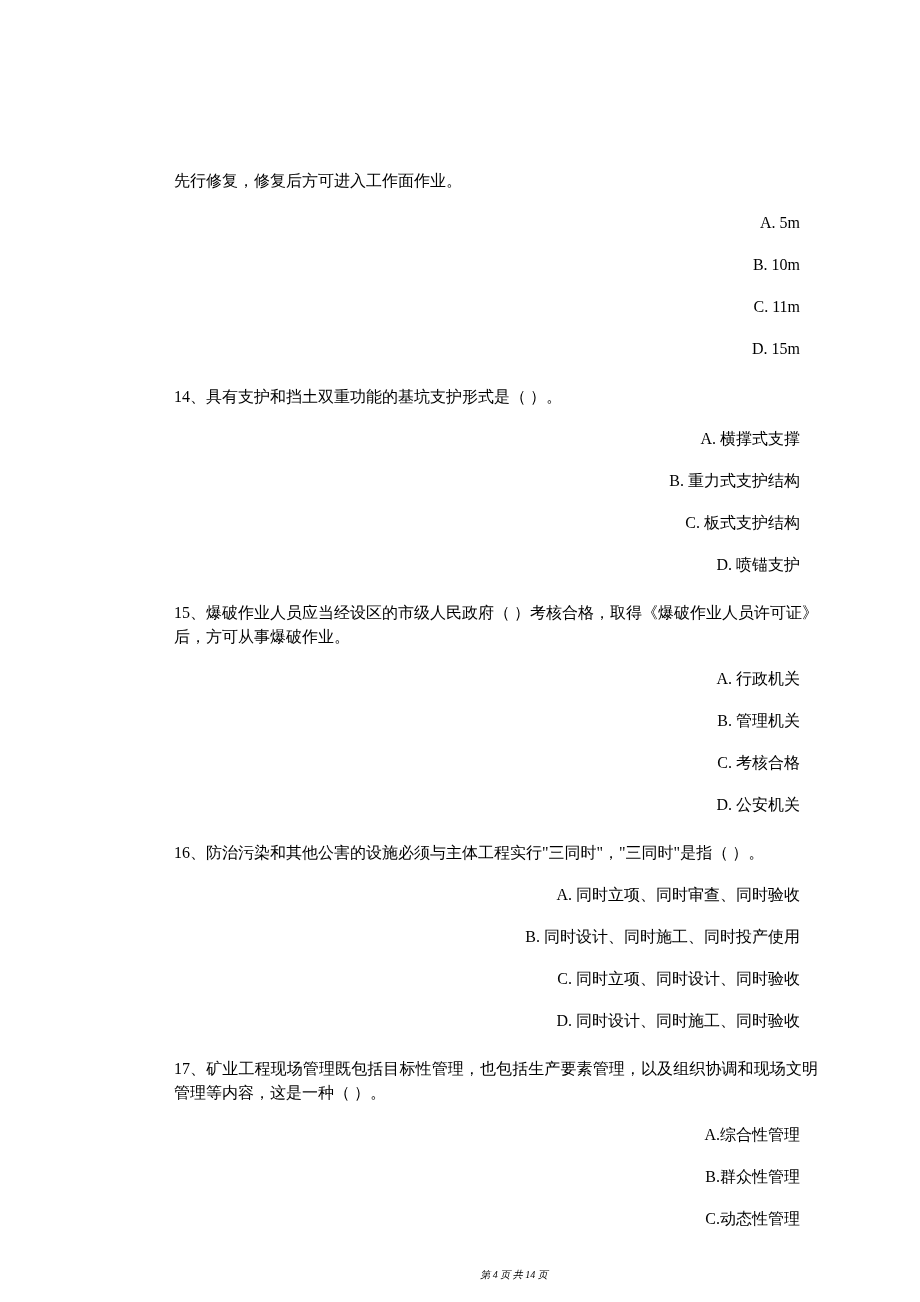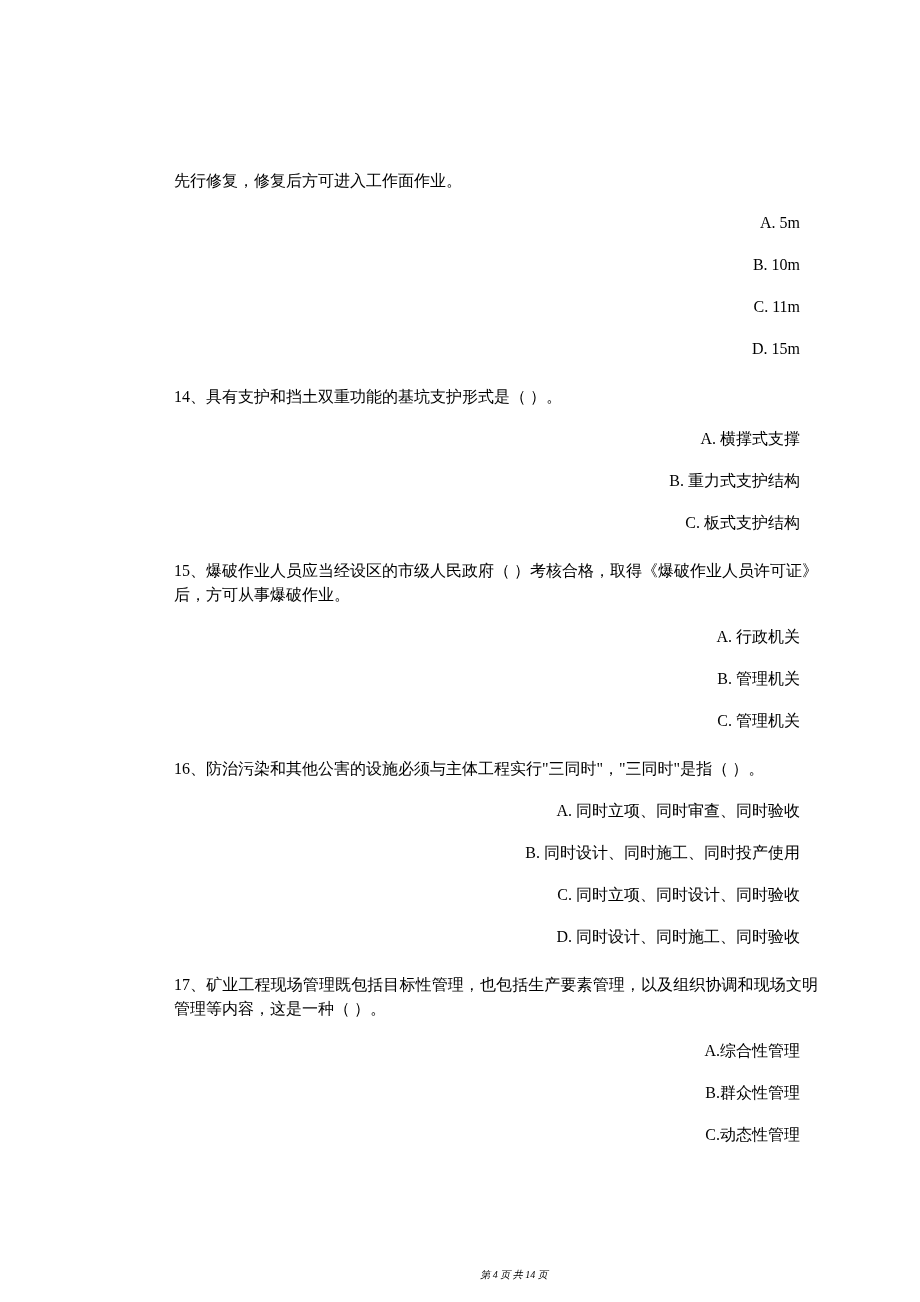--- a/index.html
+++ b/index.html
@@ -52,27 +52,29 @@
   <div class="option">B. 10m</div>
   <div class="option">C. 11m</div>
   <div class="option">D. 15m</div>
 </div>
 
 <div class="question-stem">14、具有支护和挡土双重功能的基坑支护形式是（   ）。</div>
 <div class="options">
   <div class="option">A. 横撑式支撑</div>
   <div class="option">B. 重力式支护结构</div>
   <div class="option">C. 板式支护结构</div>
+  <div class="option">D. 喷锚支护</div>
 </div>
 
 <div class="question-stem">15、爆破作业人员应当经设区的市级人民政府（   ）考核合格，取得《爆破作业人员许可证》后，方可从事爆破作业。</div>
 <div class="options">
   <div class="option">A. 行政机关</div>
   <div class="option">B. 管理机关</div>
-  <div class="option">C. 管理机关</div>
+  <div class="option">C. 考核合格</div>
+  <div class="option">D. 公安机关</div>
 </div>
 
 <div class="question-stem">16、防治污染和其他公害的设施必须与主体工程实行"三同时"，"三同时"是指（   ）。</div>
 <div class="options">
   <div class="option">A. 同时立项、同时审查、同时验收</div>
   <div class="option">B. 同时设计、同时施工、同时投产使用</div>
   <div class="option">C. 同时立项、同时设计、同时验收</div>
   <div class="option">D. 同时设计、同时施工、同时验收</div>
 </div>
 

